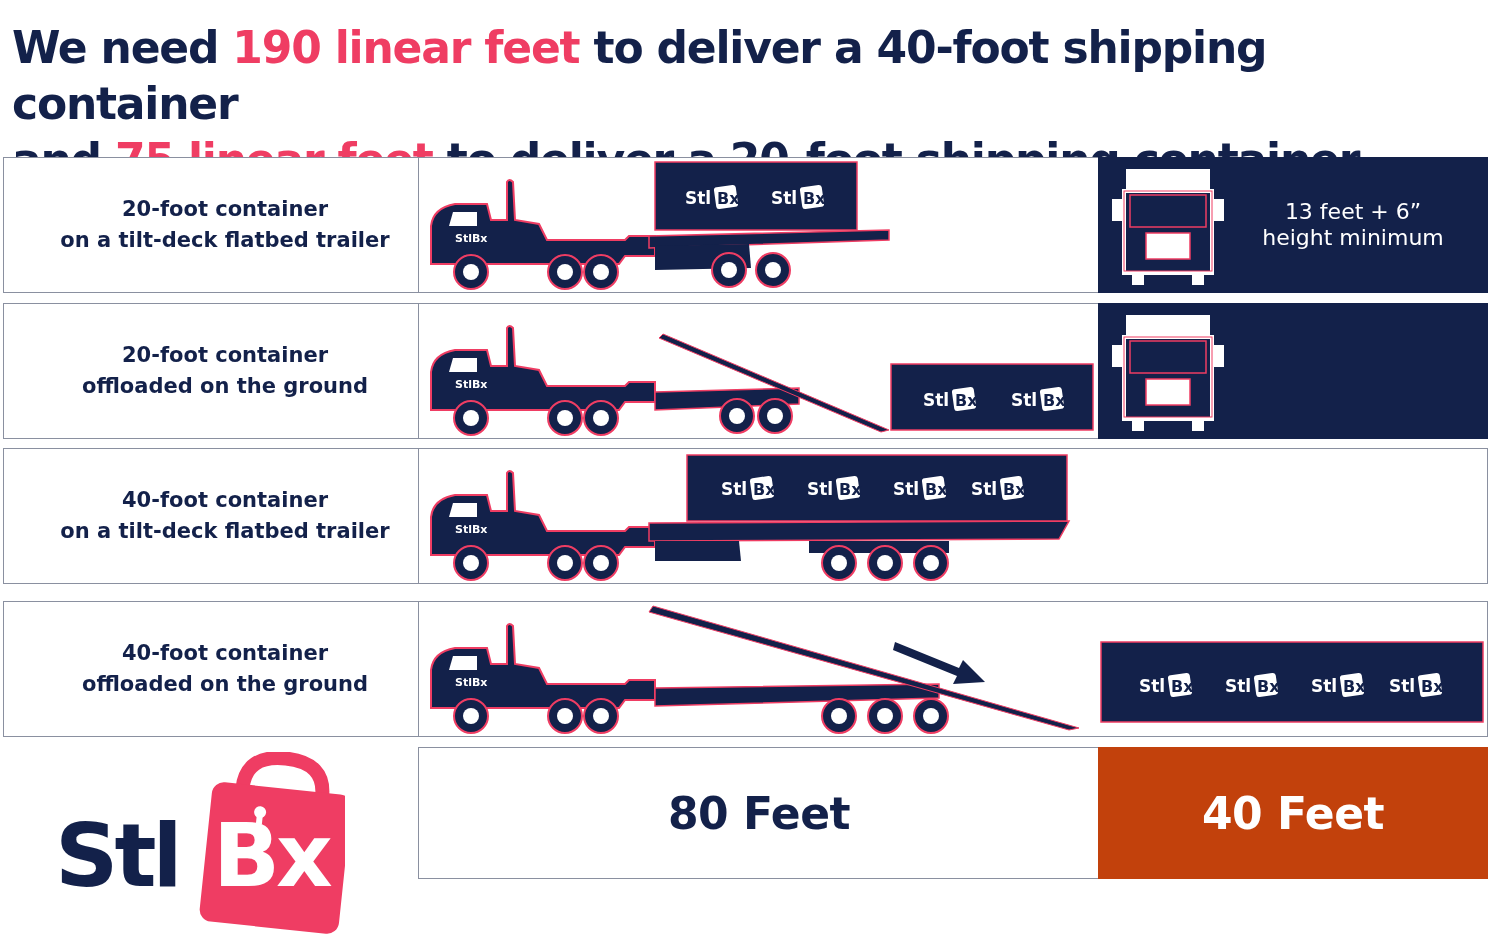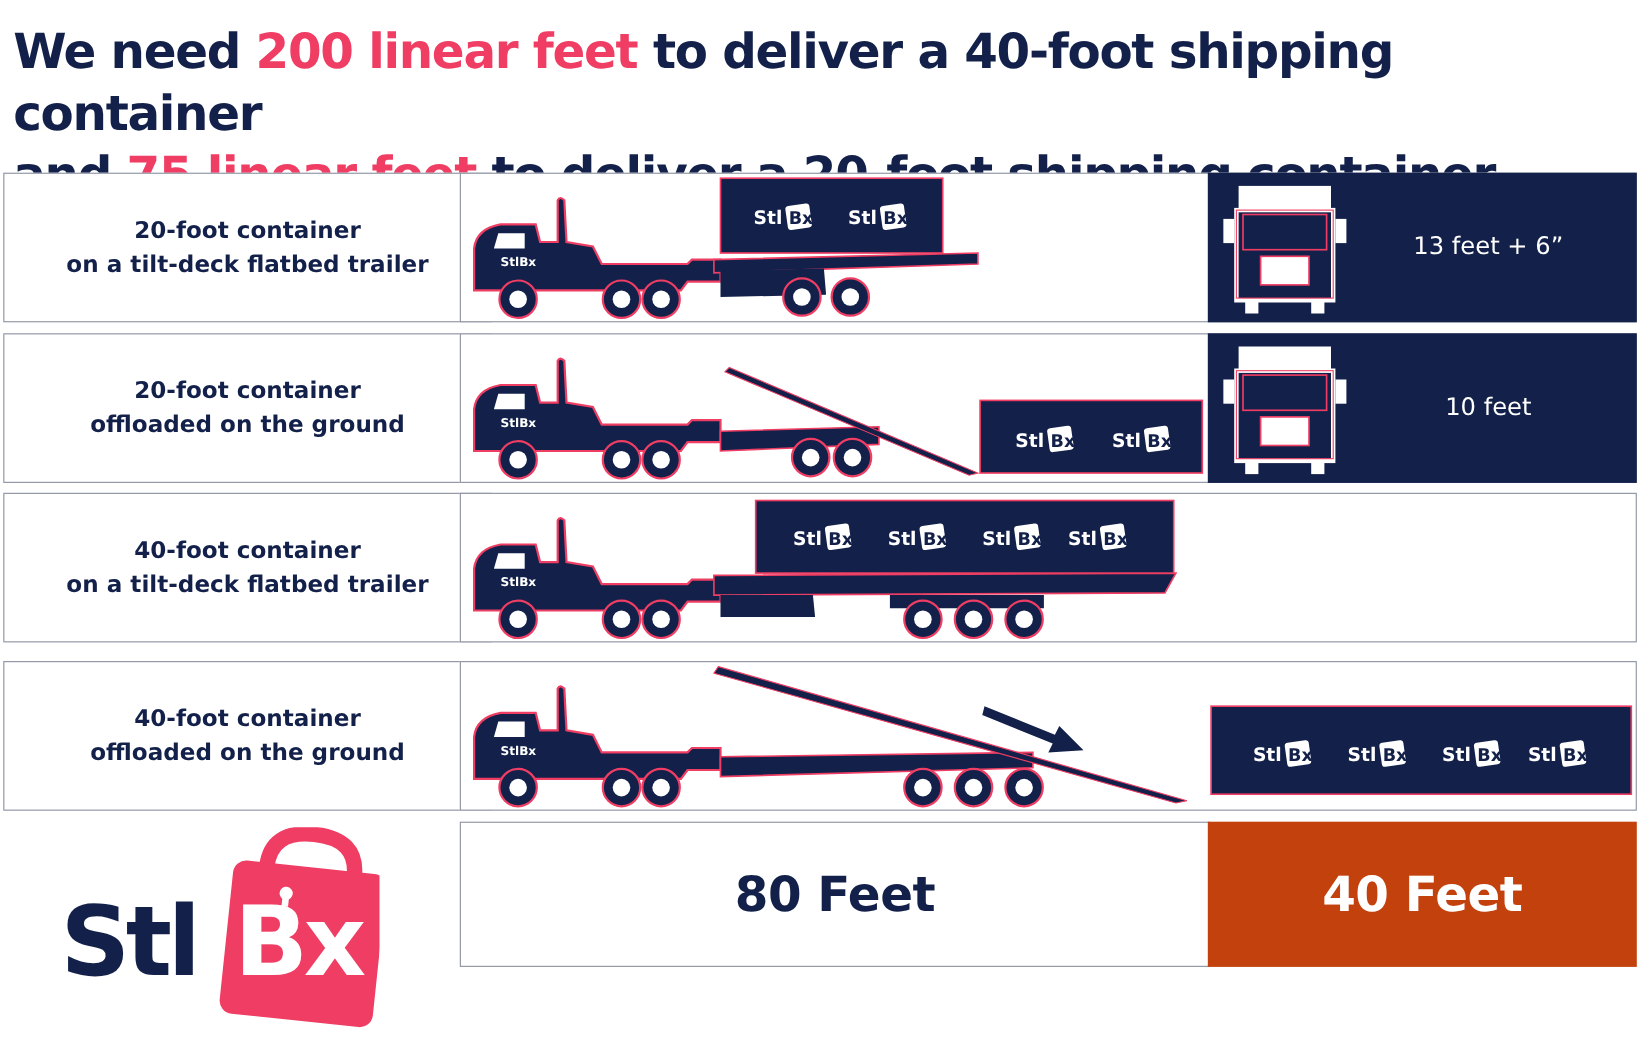--- a/index.html
+++ b/index.html
@@ -33,21 +33,21 @@
     position: absolute; top: 747px; height: 132px; display: flex; align-items: center; justify-content: center;
     font-weight: bold; font-size: 44px; letter-spacing: -0.5px;
   }
   .logo { position: absolute; left: 55px; top: 752px; width: 290px; height: 185px; }
   .logo .stl { position: absolute; left: 0; top: 52px; font-size: 88px; font-weight: bold; color: #13214a; letter-spacing: -4px; }
 </style>
 </head>
 <body>
 
 <div class="headline">
-  <div><span>We need </span><span class="hl">200 linear feet</span><span> to deliver a 40-foot shipping container</span></div>
+  <div><span>We need </span><span class="hl">190 linear feet</span><span> to deliver a 40-foot shipping container</span></div>
   <div><span>and </span><span class="hl">75 linear feet</span><span> to deliver a 20-foot shipping container</span></div>
 </div>
 
 <svg width="0" height="0" style="position:absolute">
   <defs>
     <g id="cab">
 
       <path d="M12,108 L12,70 Q14,52 36,48 L68,48 L72,64 L88,64 L88,26 Q90,22 94,26 L96,64 L120,68 L128,84 L206,84 L210,80 L236,80 L236,100 L206,100 L200,108 Z" fill="#13214a" stroke="#ef3d63" stroke-width="2"></path>
       <path d="M30,70 L34,56 L58,56 L58,70 Z" fill="#fff"></path>
       <text x="36" y="86" font-family="DejaVu Sans, sans-serif" font-weight="bold" font-size="11" fill="#fff">StlBx</text>
@@ -102,20 +102,21 @@
         <use href="#badge"></use>
       </g>
   </svg>
 </div>
 <div class="dark-panel" style="left:1098px;top:157px;width:390px;height:136px;">
   <svg width="120" height="136" style="position:absolute;left:14px;top:10px;">
       <use href="#truckfront" transform="translate(6,2)"></use>
     </svg>
   <div class="txt">
     <div>13 feet + 6”</div>
+    <div>height minimum</div>
   </div>
 </div>
 
 <div class="label-box" style="top:303px;height:136px;">
   <div>
       <div>20-foot container</div>
       <div>offloaded on the ground</div>
     </div>
 </div>
 <div class="scene-box" style="top:303px;height:136px;">
@@ -136,21 +137,20 @@
     <g transform="translate(592,102)">
         <use href="#badge"></use>
       </g>
   </svg>
 </div>
 <div class="dark-panel" style="left:1098px;top:303px;width:390px;height:136px;">
   <svg width="120" height="136" style="position:absolute;left:14px;top:10px;">
       <use href="#truckfront" transform="translate(6,2)"></use>
     </svg>
   <div class="txt">
-    <div>10 feet</div>
   </div>
 </div>
 
 <div class="label-box" style="top:448px;height:136px;">
   <div>
       <div>40-foot container</div>
       <div>on a tilt-deck flatbed trailer</div>
     </div>
 </div>
 <div class="scene-box" style="top:448px;height:136px;">

